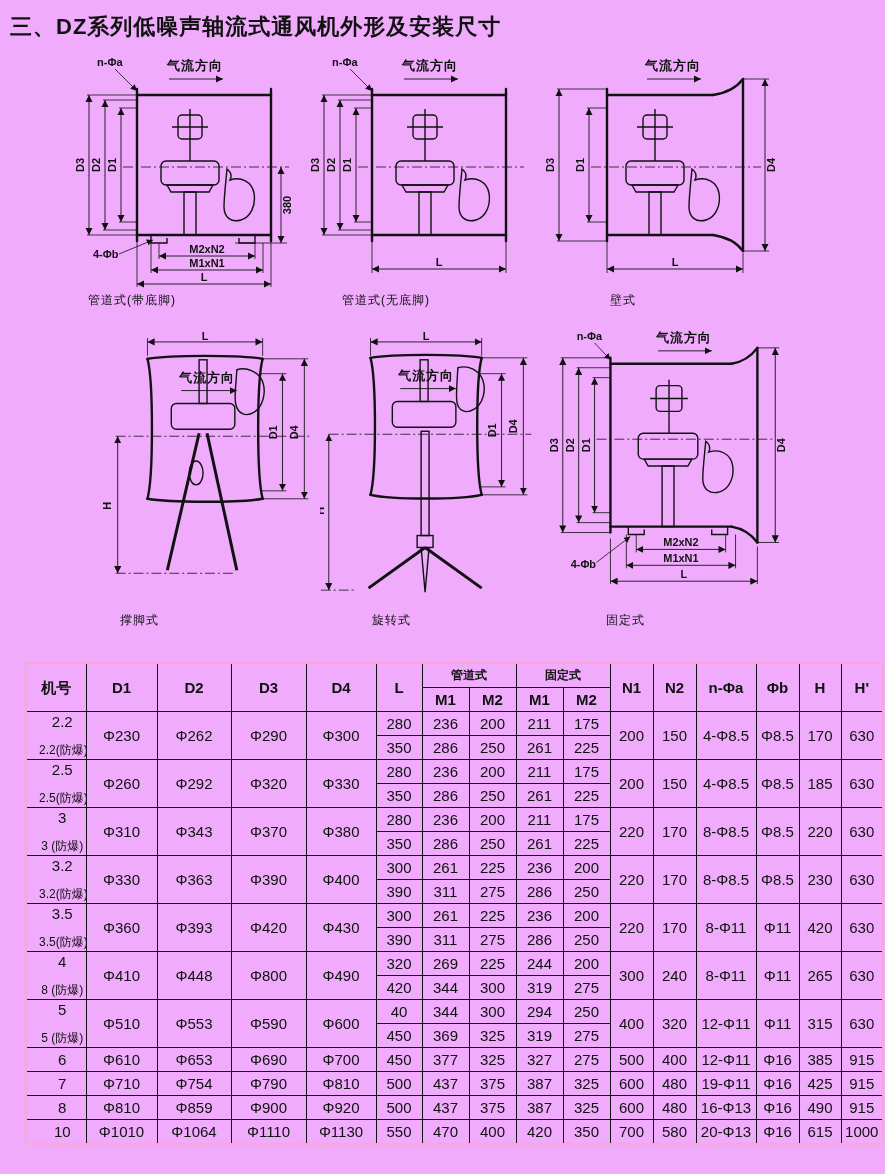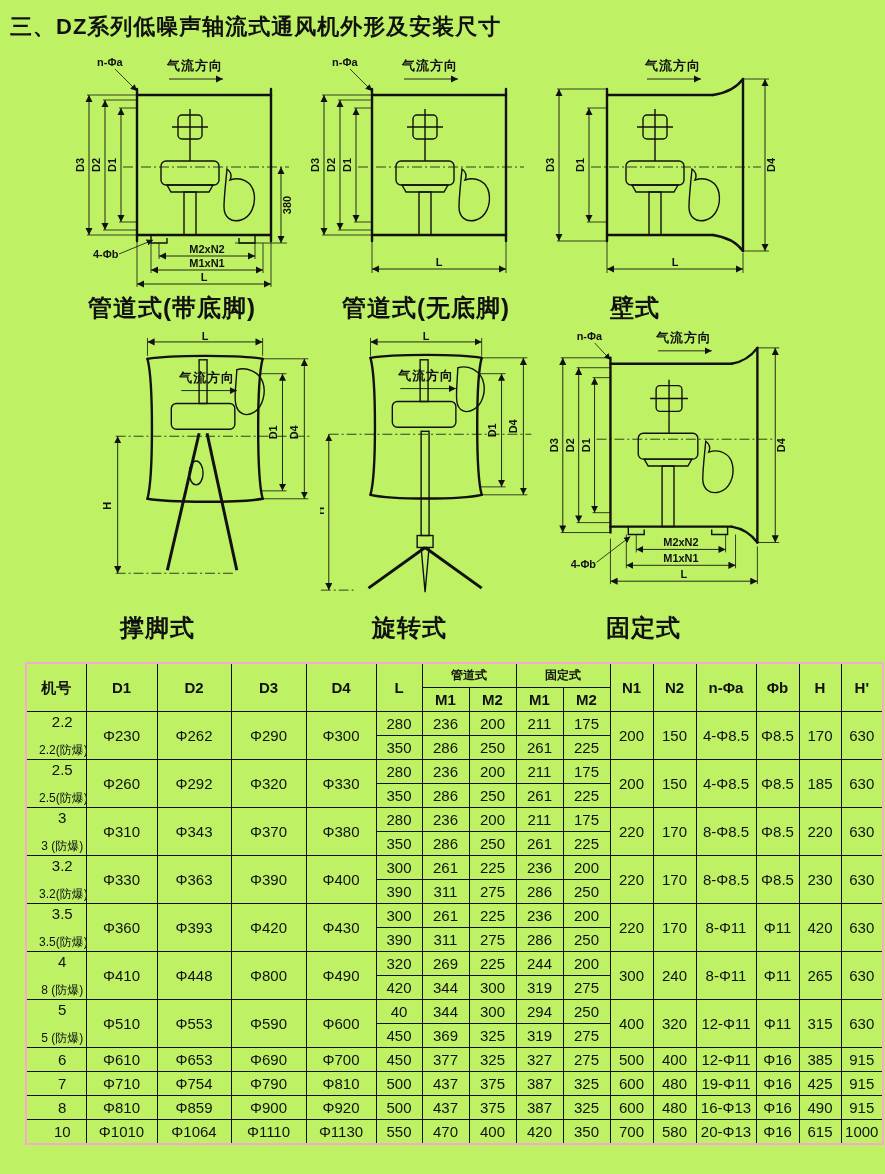--- a/index.html
+++ b/index.html
@@ -1,20 +1,20 @@
 <!DOCTYPE html>
 <html><head>
 <meta charset="utf-8">
 <style>
   html,body{margin:0;padding:0;background:#e8e8e8;}
-  #page{position:relative;width:885px;height:1174px;background:#bef264;margin:0 auto;
+  #page{position:relative;width:885px;height:1174px;background:#f0abfc;margin:0 auto;
         font-family:"Liberation Sans","DejaVu Sans",sans-serif;color:#111;overflow:hidden;}
   .title{position:absolute;left:10px;top:12px;font-size:22px;font-weight:bold;letter-spacing:1px;}
   .drawing{position:absolute;}
-  .caption{position:absolute;font-size:24px;font-weight:bold;letter-spacing:1px;white-space:nowrap;}
+  .caption{position:absolute;font-size:12px;font-weight:normal;letter-spacing:1px;white-space:nowrap;}
   
   svg .body{fill:none;stroke:#111;stroke-width:2.4;stroke-linecap:round;}
   svg .thin{fill:none;stroke:#111;stroke-width:1.4;}
   svg .leg{fill:none;stroke:#111;stroke-width:3;}
   svg .dim{fill:none;stroke:#111;stroke-width:0.9;}
   svg .ext{fill:none;stroke:#111;stroke-width:0.8;}
   svg .cl{fill:none;stroke:#111;stroke-width:0.8;stroke-dasharray:10 3 2 3;}
   svg text{fill:#111;font-family:"Liberation Sans","DejaVu Sans",sans-serif;}
   svg .lab{font-size:11px;font-weight:bold;}
   svg .labB{font-size:13px;font-weight:bold;letter-spacing:1px;}

